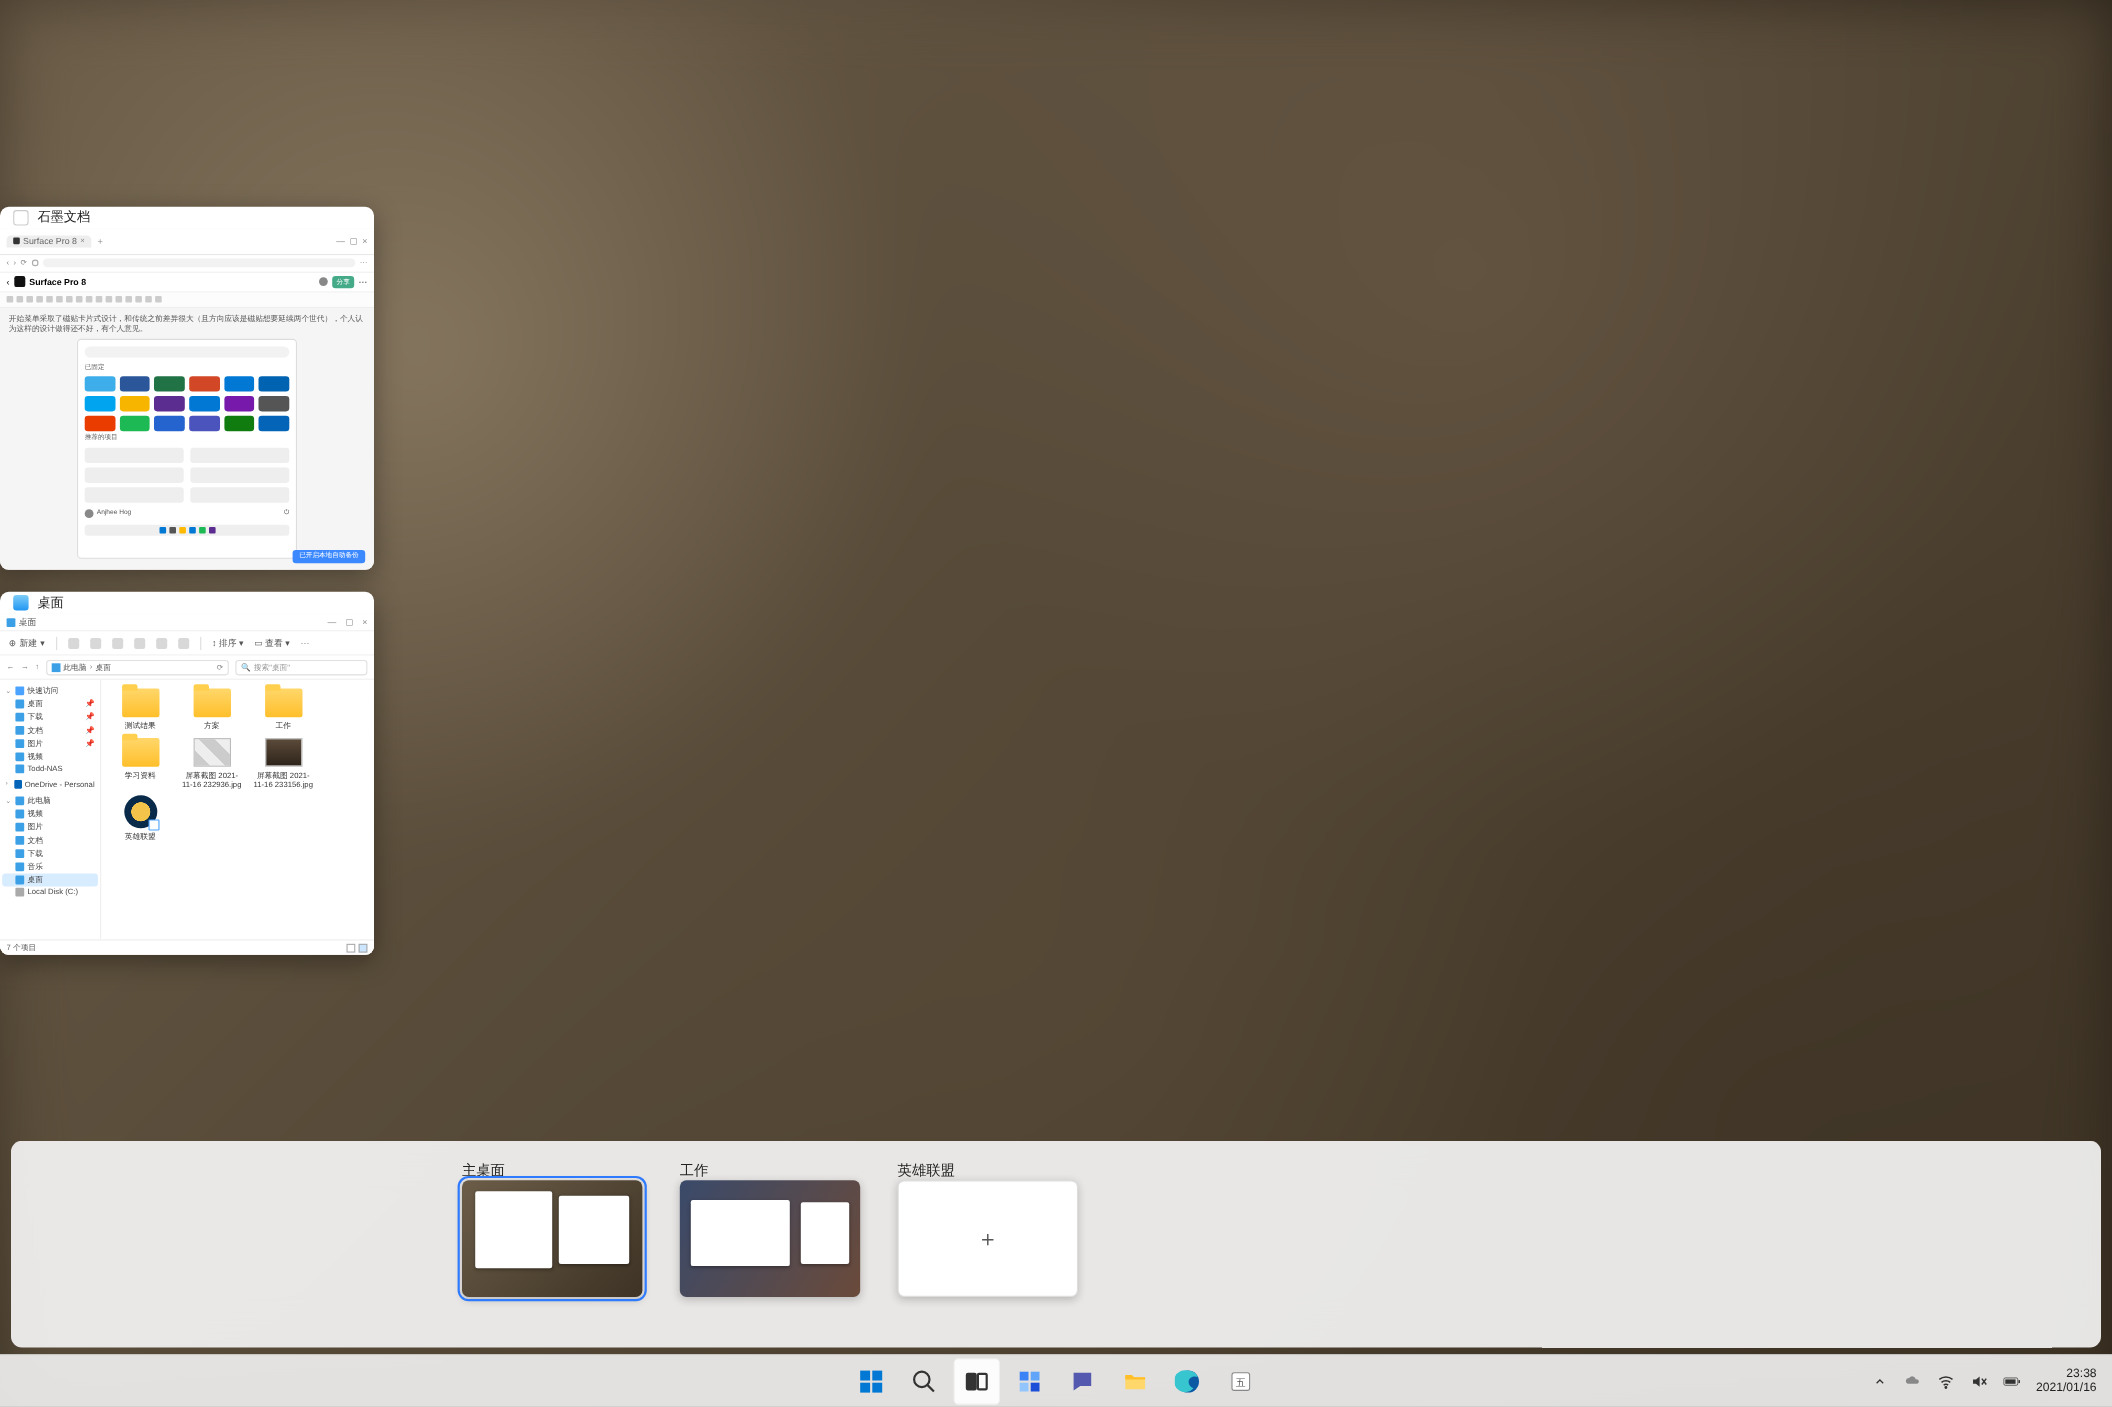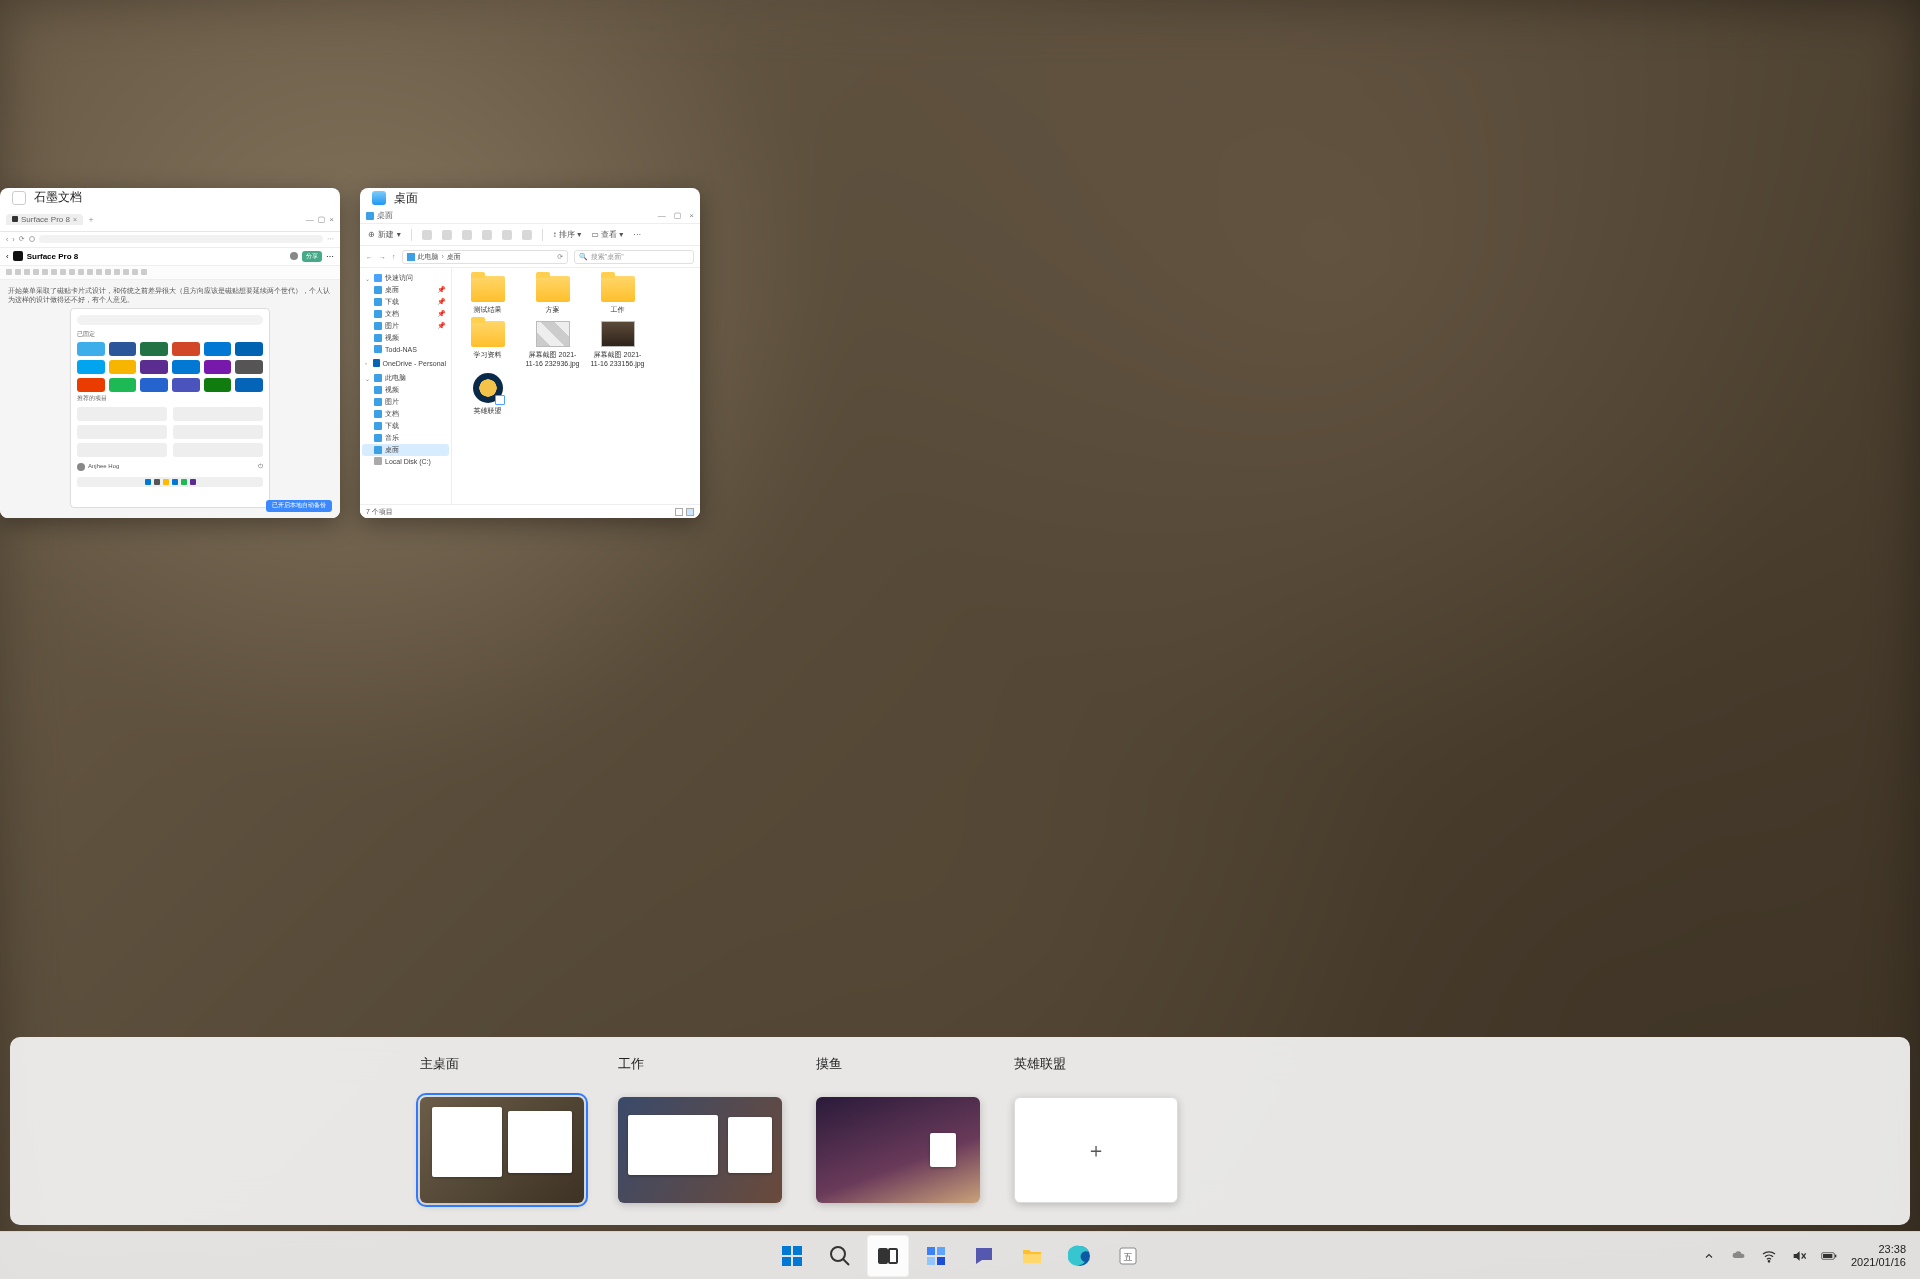--- a/index.html
+++ b/index.html
@@ -15,21 +15,21 @@
       radial-gradient(circle at 70% 20%, rgba(120,100,80,0.4), transparent 30%),
       radial-gradient(circle at 50% 70%, rgba(90,75,55,0.5), transparent 35%),
       radial-gradient(circle at 85% 80%, rgba(60,50,35,0.5), transparent 30%),
       linear-gradient(135deg, #6b5d48, #3d3224);
     filter: blur(28px);
   }
 
   
   .taskview-windows {
     position: absolute; top: 188px; left: 0; right: 0;
-    display: flex; justify-content: flex-start; gap: 20px;
+    display: flex; justify-content: flex-start; gap: 20px; flex-direction: column;
   }
   .win-thumb {
     width: 340px; background: #fff; border-radius: 8px;
     box-shadow: 0 6px 24px rgba(0,0,0,0.35);
     display: flex; flex-direction: column; overflow: hidden;
   }
   .win-thumb-header {
     height: 30px; display: flex; align-items: center; gap: 8px;
     padding: 0 12px; font-size: 12px; color: #222;
   }
@@ -93,21 +93,21 @@
   .vd-strip {
     position: absolute; left: 10px; right: 10px; bottom: 54px;
     height: 188px; background: rgba(245,245,245,0.92);
     border-radius: 10px; backdrop-filter: blur(20px);
     display: flex; align-items: flex-start; gap: 34px;
     padding: 18px 0 18px 410px;
   }
   .vd {
     width: 164px;
   }
-  .vd-label { font-size: 13px; color: #222; margin-bottom: 24px; }
+  .vd-label { font-size: 13px; color: #222; margin-bottom: 0; }
   .vd-thumb {
     width: 164px; height: 106px; border-radius: 6px; overflow: hidden;
     box-shadow: 0 2px 8px rgba(0,0,0,0.2);
     position: relative; background:#555;
   }
   .vd.sel .vd-thumb { outline: 2px solid #2f7bff; outline-offset: 2px; }
   .vd-thumb .mini{position:absolute;background:#fff;border-radius:2px;box-shadow:0 1px 3px rgba(0,0,0,0.3);}
   .vd-new .vd-thumb{background:#fff;display:flex;align-items:center;justify-content:center;color:#555;font-size:20px;border:1px solid #ddd;}
 
   
@@ -422,26 +422,20 @@
 
     </div>
   </div>
   <div class="vd">
     <div class="vd-label">工作</div>
     <div class="vd-thumb" style="background:linear-gradient(120deg,#3a4a6a,#6a4a3a);">
       <div class="mini" style="left:10px;top:18px;width:90px;height:60px;"></div>
       <div class="mini" style="right:10px;top:20px;width:44px;height:56px;background:#fff;"></div>
     </div>
   </div>
-  <div class="vd">
-    <div class="vd-label">摸鱼</div>
-    <div class="vd-thumb" style="background:linear-gradient(160deg,#2a1a3a,#6a3a5a 60%,#caa27a);">
-      <div class="mini" style="right:24px;top:36px;width:26px;height:34px;"></div>
-    </div>
-  </div>
   <div class="vd vd-new">
     <div class="vd-label">英雄联盟</div>
     <div class="vd-thumb">
       <span>＋</span>
     </div>
   </div>
 </div>
 
 <div class="taskbar">
   <div class="taskbar-center">

